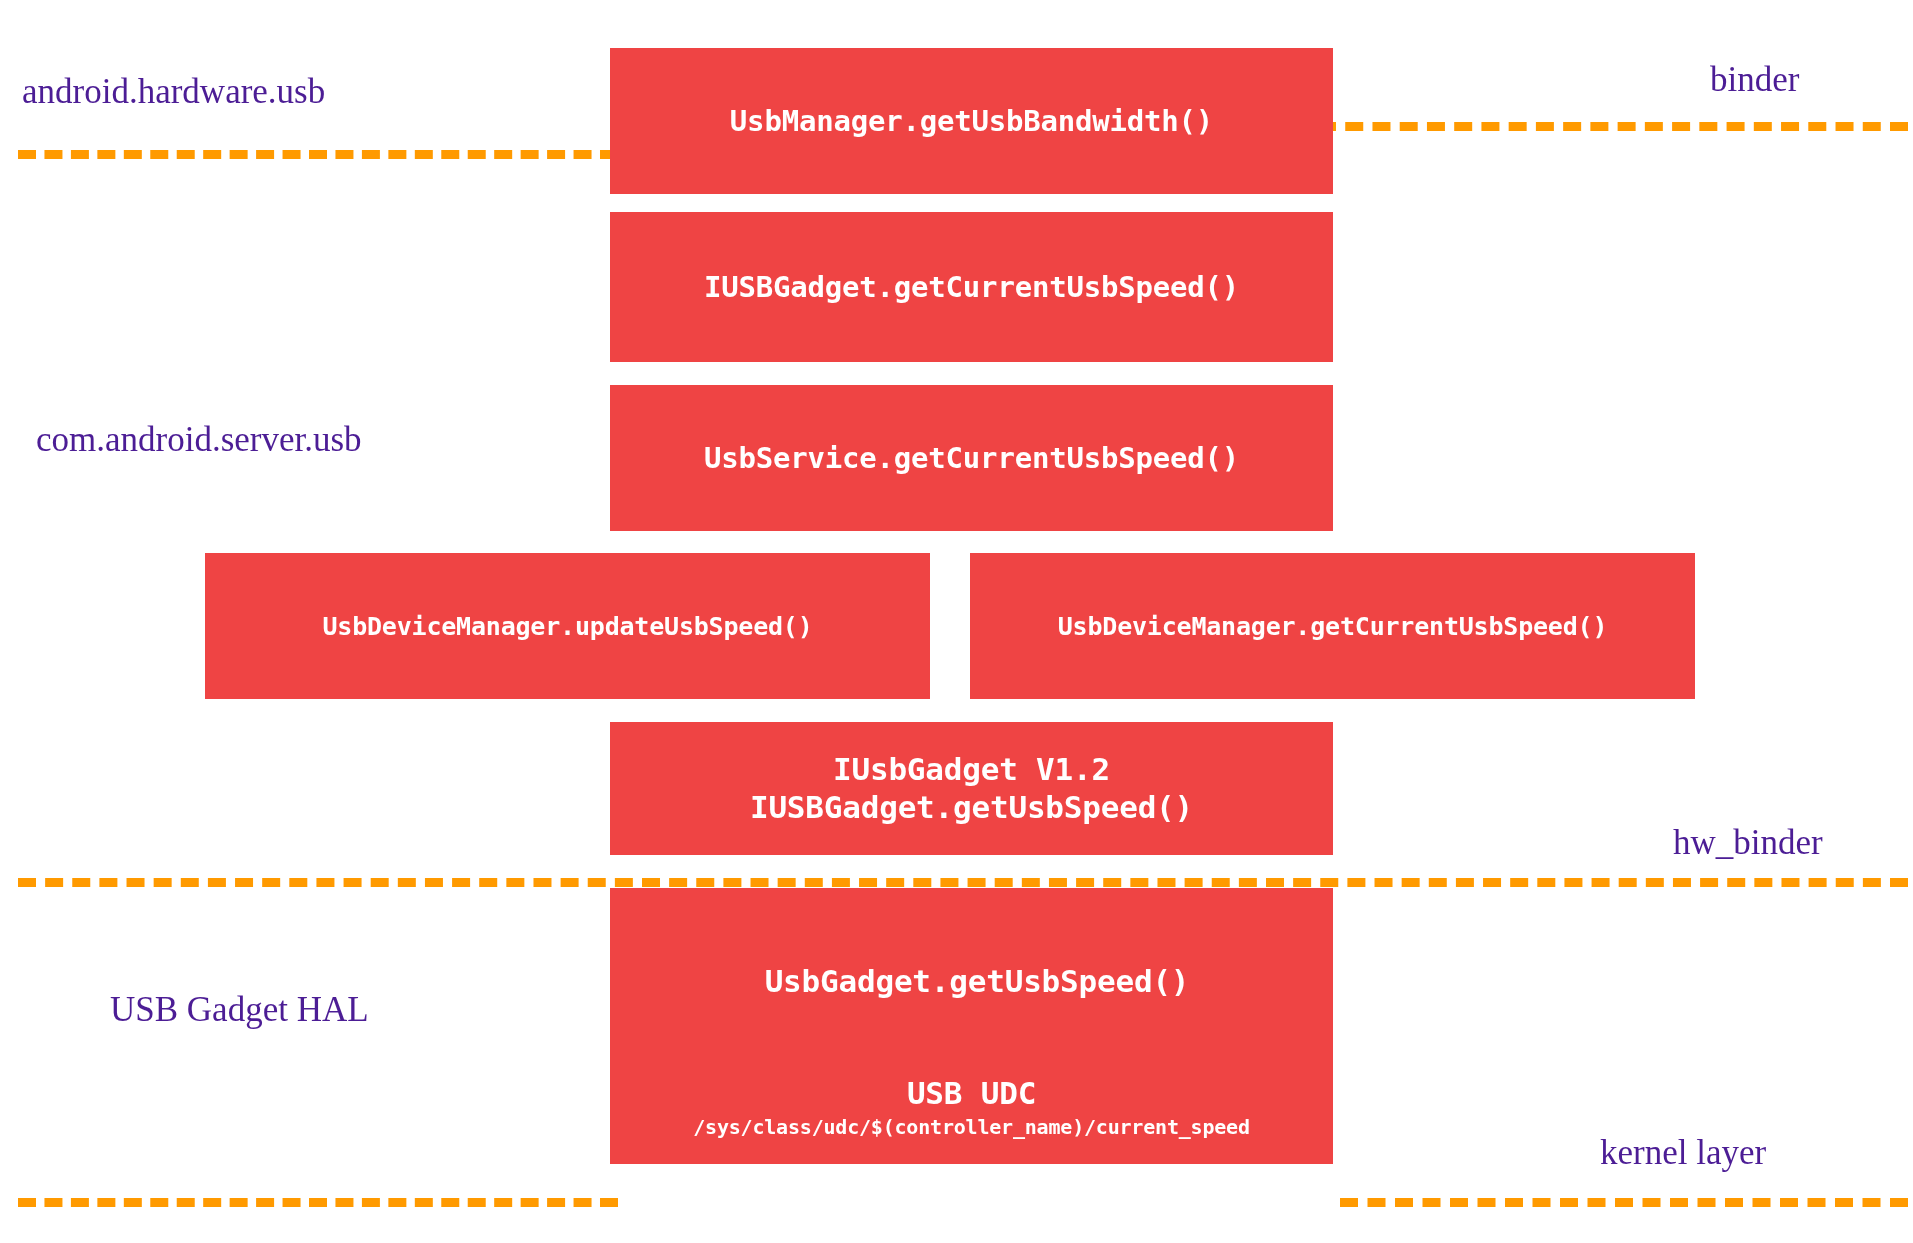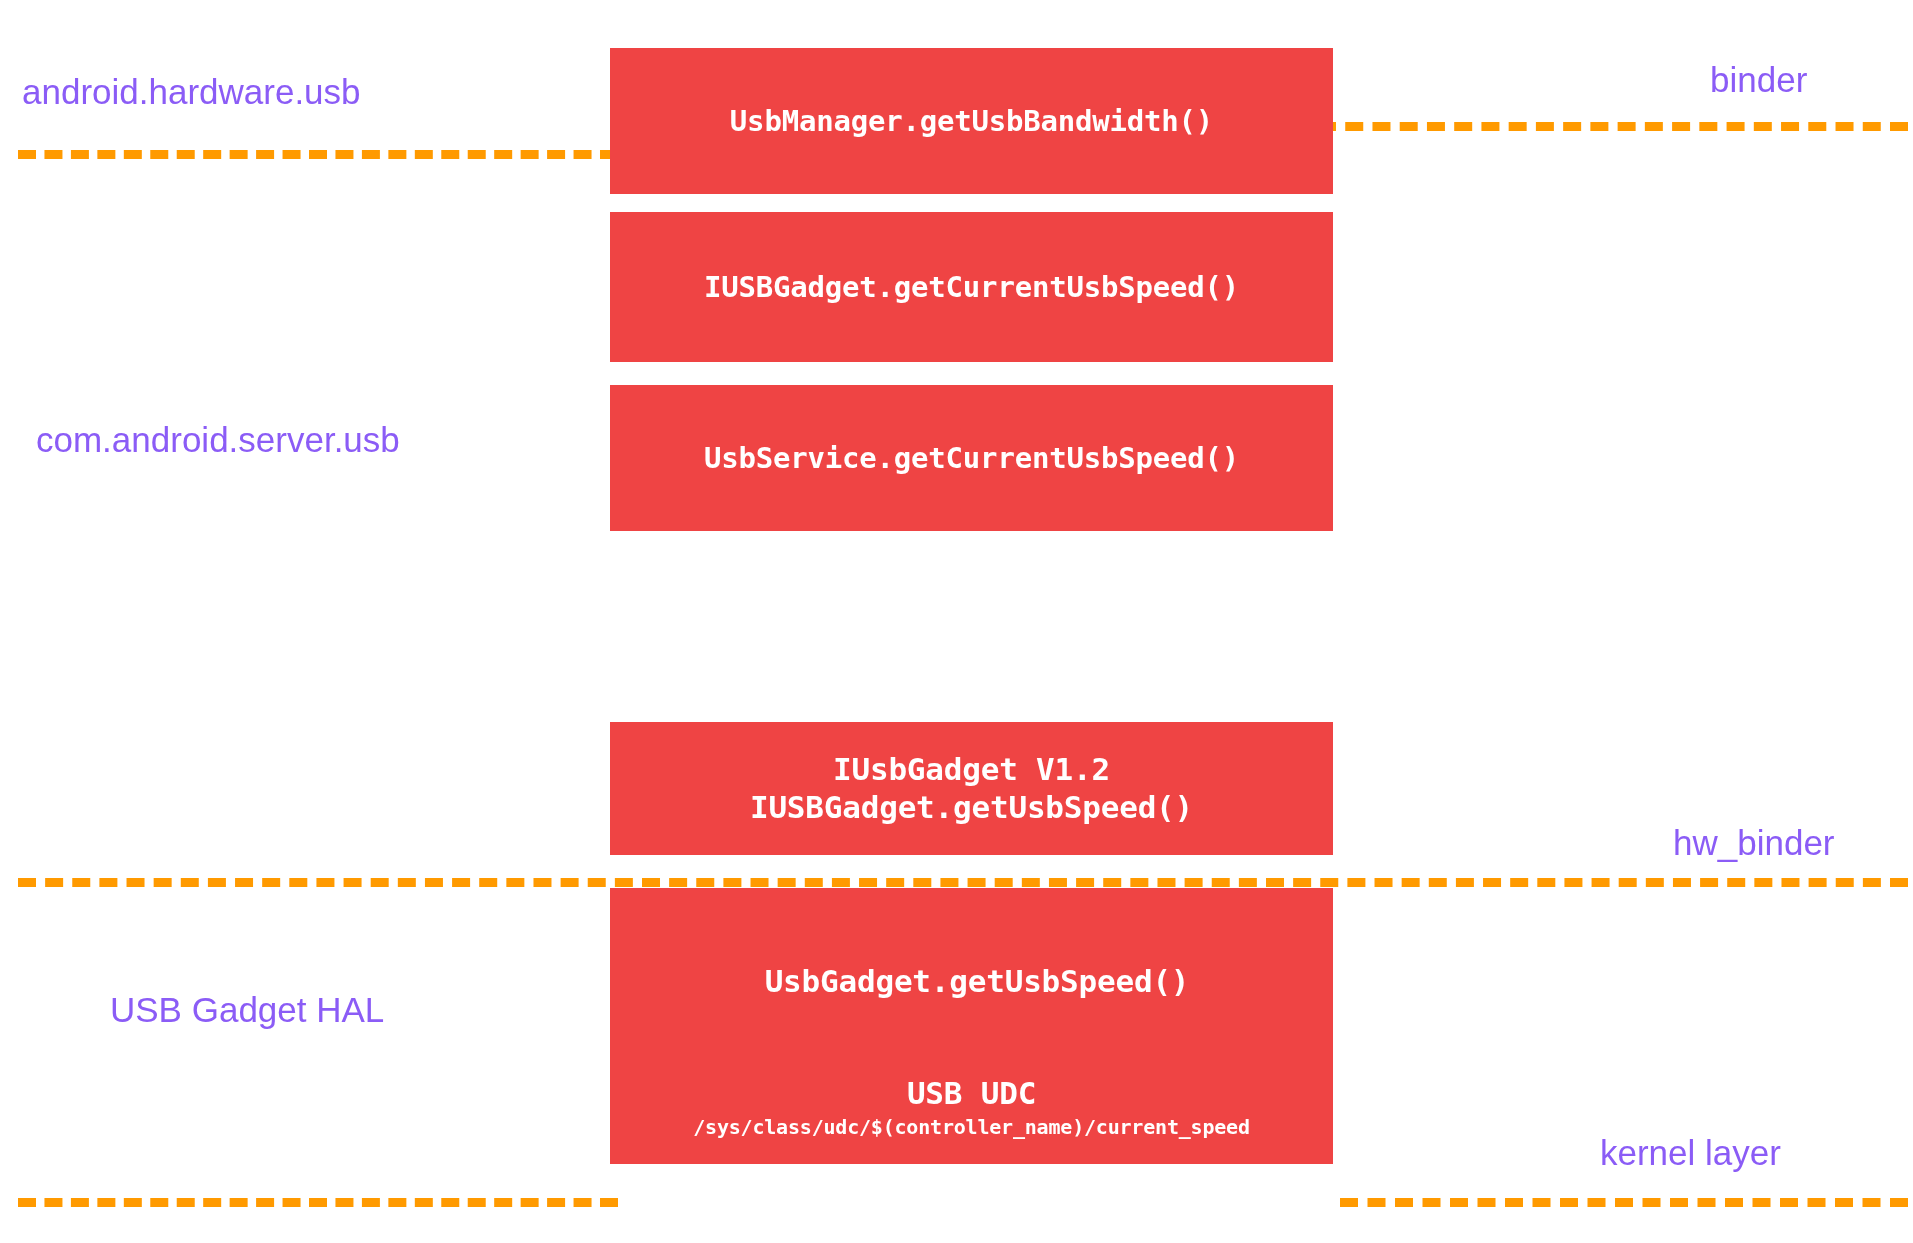--- a/index.html
+++ b/index.html
@@ -42,22 +42,22 @@
     white-space: nowrap;
   }
   .dash {
     position: absolute;
     height: 0;
     border-top: 9px dashed #ff9a00;
     z-index: 1;
   }
   .layer-label {
     position: absolute;
-    color: #8b5cf6;
-    font-family: Liberation Sans, sans-serif;
+    color: #4c1d95;
+    font-family: Liberation Serif, serif;
     font-weight: normal;
     white-space: nowrap;
     z-index: 4;
   }
 
   
   #box-usbmanager-bandwidth {
     left: 610px; top: 48px; width: 723px; height: 146px;
     font-size: 29px;
   }
@@ -139,21 +139,27 @@
   </div>
 
   <div class="box" id="box-iusbmanager-speed">
     <span class="line1">IUSBGadget.getCurrentUsbSpeed()</span>
   </div>
 
   <div class="box" id="box-usbservice-speed">
     <span class="line1">UsbService.getCurrentUsbSpeed()</span>
   </div>
 
+  <div class="box" id="box-udm-update">
+    <span class="line1">UsbDeviceManager.updateUsbSpeed()</span>
+  </div>
 
+  <div class="box" id="box-udm-getcurrent">
+    <span class="line1">UsbDeviceManager.getCurrentUsbSpeed()</span>
+  </div>
 
   <div class="box" id="box-iusbgadget">
     <span class="line1">IUsbGadget V1.2</span>
     <span class="line2">IUSBGadget.getUsbSpeed()</span>
   </div>
 
   <div class="box" id="box-usbgadget-speed">
     <span class="line1">UsbGadget.getUsbSpeed()</span>
   </div>
 

